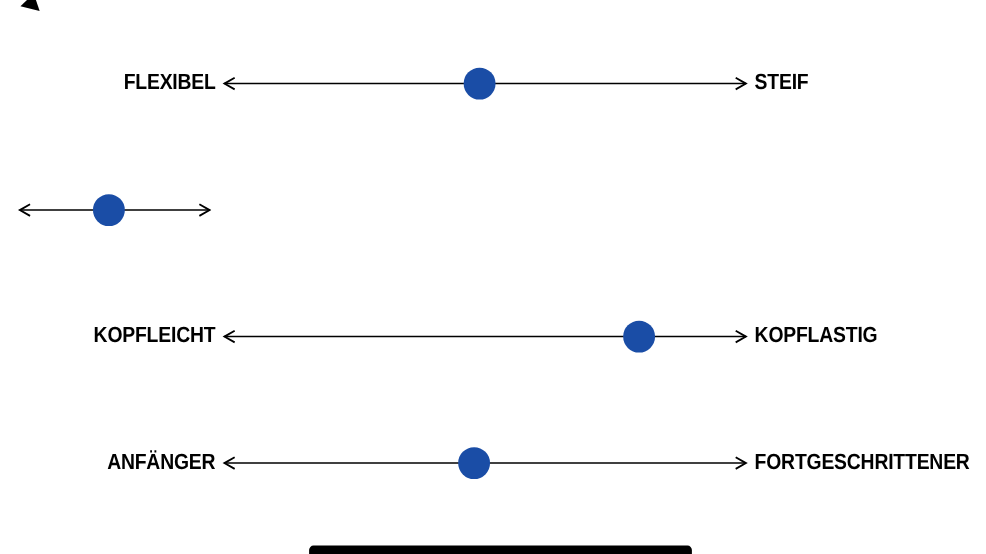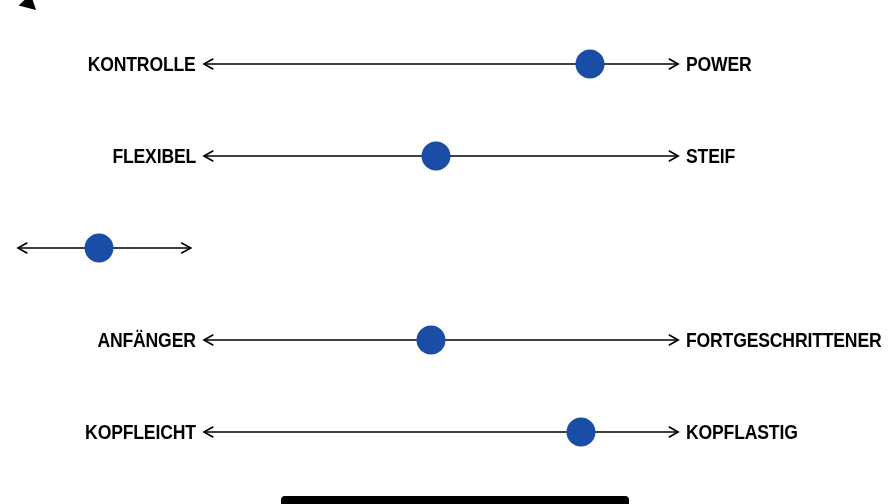--- a/index.html
+++ b/index.html
@@ -97,34 +97,20 @@
       <marker id="arrowhead" viewBox="0 0 12 12" refX="10" refY="6" markerWidth="10" markerHeight="10" orient="auto-start-reverse">
         <path d="M2,1.5 L10,6 L2,10.5" fill="none" stroke="#000" stroke-width="1.4"></path>
       </marker>
     </defs>
   </svg>
 
   <div class="stray-mark"></div>
 
   <div class="rows">
 
-    <div class="row">
-      <div class="label left">
-        <span class="inner">KONTROLLE</span>
-      </div>
-      <div class="track">
-        <svg class="arrow-line">
-          <line x1="4" y1="50%" x2="99.2%" y2="50%" stroke="#000" stroke-width="1.4" marker-start="url(#arrowhead)" marker-end="url(#arrowhead)"></line>
-        </svg>
-        <div class="dot" style="left: 81%;"></div>
-      </div>
-      <div class="label right">
-        <span class="inner">POWER</span>
-      </div>
-    </div>
 
     <div class="row">
       <div class="label left">
         <span class="inner">FLEXIBEL</span>
       </div>
       <div class="track">
         <svg class="arrow-line">
           <line x1="4" y1="50%" x2="99.2%" y2="50%" stroke="#000" stroke-width="1.4" marker-start="url(#arrowhead)" marker-end="url(#arrowhead)"></line>
         </svg>
         <div class="dot" style="left: 49%;"></div>
@@ -138,45 +124,45 @@
       <div class="track">
         <svg class="arrow-line">
           <line x1="4" y1="50%" x2="99.2%" y2="50%" stroke="#000" stroke-width="1.4" marker-start="url(#arrowhead)" marker-end="url(#arrowhead)"></line>
         </svg>
         <div class="dot" style="left: 48%;"></div>
       </div>
     </div>
 
     <div class="row">
       <div class="label left">
+        <span class="inner">KOPFLEICHT</span>
+      </div>
+      <div class="track">
+        <svg class="arrow-line">
+          <line x1="4" y1="50%" x2="99.2%" y2="50%" stroke="#000" stroke-width="1.4" marker-start="url(#arrowhead)" marker-end="url(#arrowhead)"></line>
+        </svg>
+        <div class="dot" style="left: 79%;"></div>
+      </div>
+      <div class="label right">
+        <span class="inner">KOPFLASTIG</span>
+      </div>
+    </div>
+
+    <div class="row">
+      <div class="label left">
         <span class="inner">ANFÄNGER</span>
       </div>
       <div class="track">
         <svg class="arrow-line">
           <line x1="4" y1="50%" x2="99.2%" y2="50%" stroke="#000" stroke-width="1.4" marker-start="url(#arrowhead)" marker-end="url(#arrowhead)"></line>
         </svg>
         <div class="dot" style="left: 48%;"></div>
       </div>
       <div class="label right">
         <span class="inner">FORTGESCHRITTENER</span>
       </div>
     </div>
 
-    <div class="row">
-      <div class="label left">
-        <span class="inner">KOPFLEICHT</span>
-      </div>
-      <div class="track">
-        <svg class="arrow-line">
-          <line x1="4" y1="50%" x2="99.2%" y2="50%" stroke="#000" stroke-width="1.4" marker-start="url(#arrowhead)" marker-end="url(#arrowhead)"></line>
-        </svg>
-        <div class="dot" style="left: 79%;"></div>
-      </div>
-      <div class="label right">
-        <span class="inner">KOPFLASTIG</span>
-      </div>
-    </div>
-
   </div>
 
   <div class="bottom-bar"></div>
 
 </div>
 
 </body></html>

